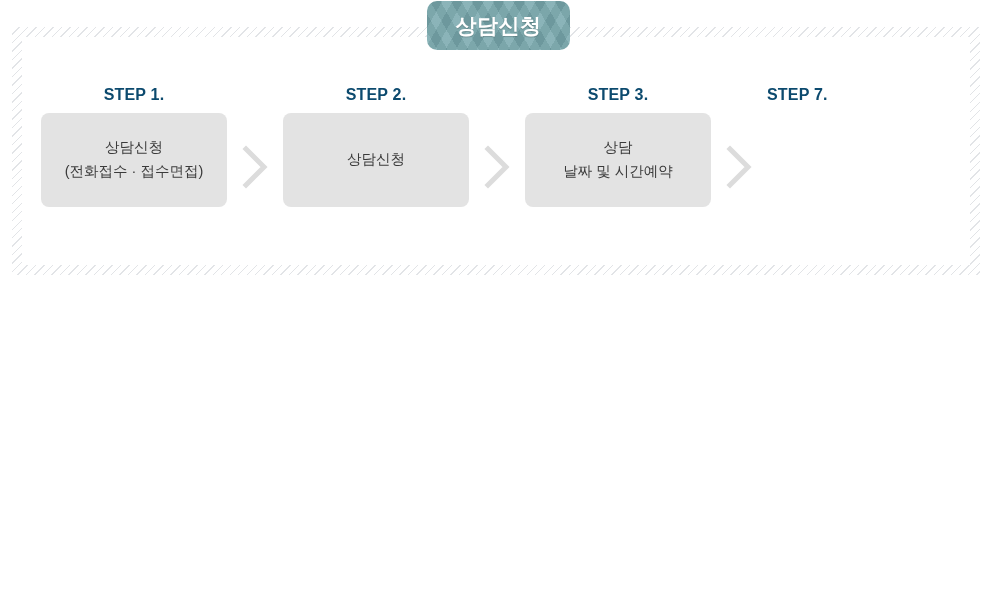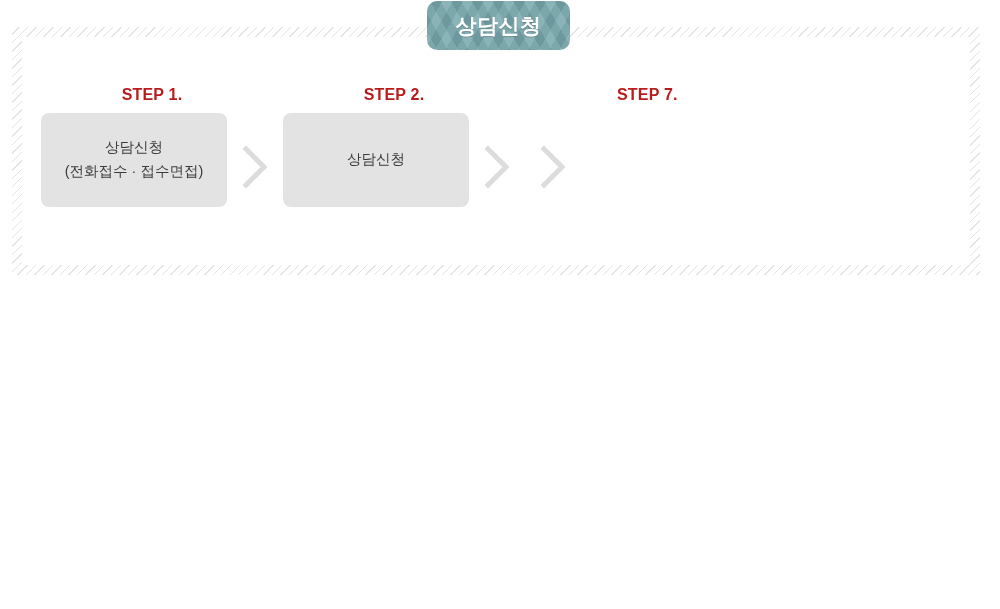--- a/index.html
+++ b/index.html
@@ -100,21 +100,21 @@
     align-items: center;
   }
 
   .step-label {
     font-size: 16px;
     font-weight: bold;
     letter-spacing: 0.2px;
     margin-bottom: 9px;
     white-space: nowrap;
   }
-  .theme-teal .step-label { color: #b91c1c; margin-left: 36px; }
+  .theme-teal .step-label { color: #0c4a6e; }
 
   .step-box {
     background: #e3e3e3;
     border-radius: 8px;
     width: 186px;
     height: 94px;
     display: flex;
     flex-direction: column;
     align-items: center;
     justify-content: center;
@@ -174,20 +174,27 @@
           <span class="line">상담신청</span>
         </div>
       </div>
 
       <div class="chevron">
         <svg width="26" height="44" viewBox="0 0 26 44" aria-hidden="true">
           <polyline points="4,4 22,22 4,40" fill="none" stroke="#dcdcdc" stroke-width="5" stroke-linecap="square" stroke-linejoin="miter"></polyline>
         </svg>
       </div>
 
+      <div class="step">
+        <div class="step-label">STEP 3.</div>
+        <div class="step-box">
+          <span class="line">상담</span>
+          <span class="line">날짜 및 시간예약</span>
+        </div>
+      </div>
 
       <div class="chevron">
         <svg width="26" height="44" viewBox="0 0 26 44" aria-hidden="true">
           <polyline points="4,4 22,22 4,40" fill="none" stroke="#dcdcdc" stroke-width="5" stroke-linecap="square" stroke-linejoin="miter"></polyline>
         </svg>
       </div>
 
       <div class="step">
         <div class="step-label">STEP 7.</div>
       </div>

